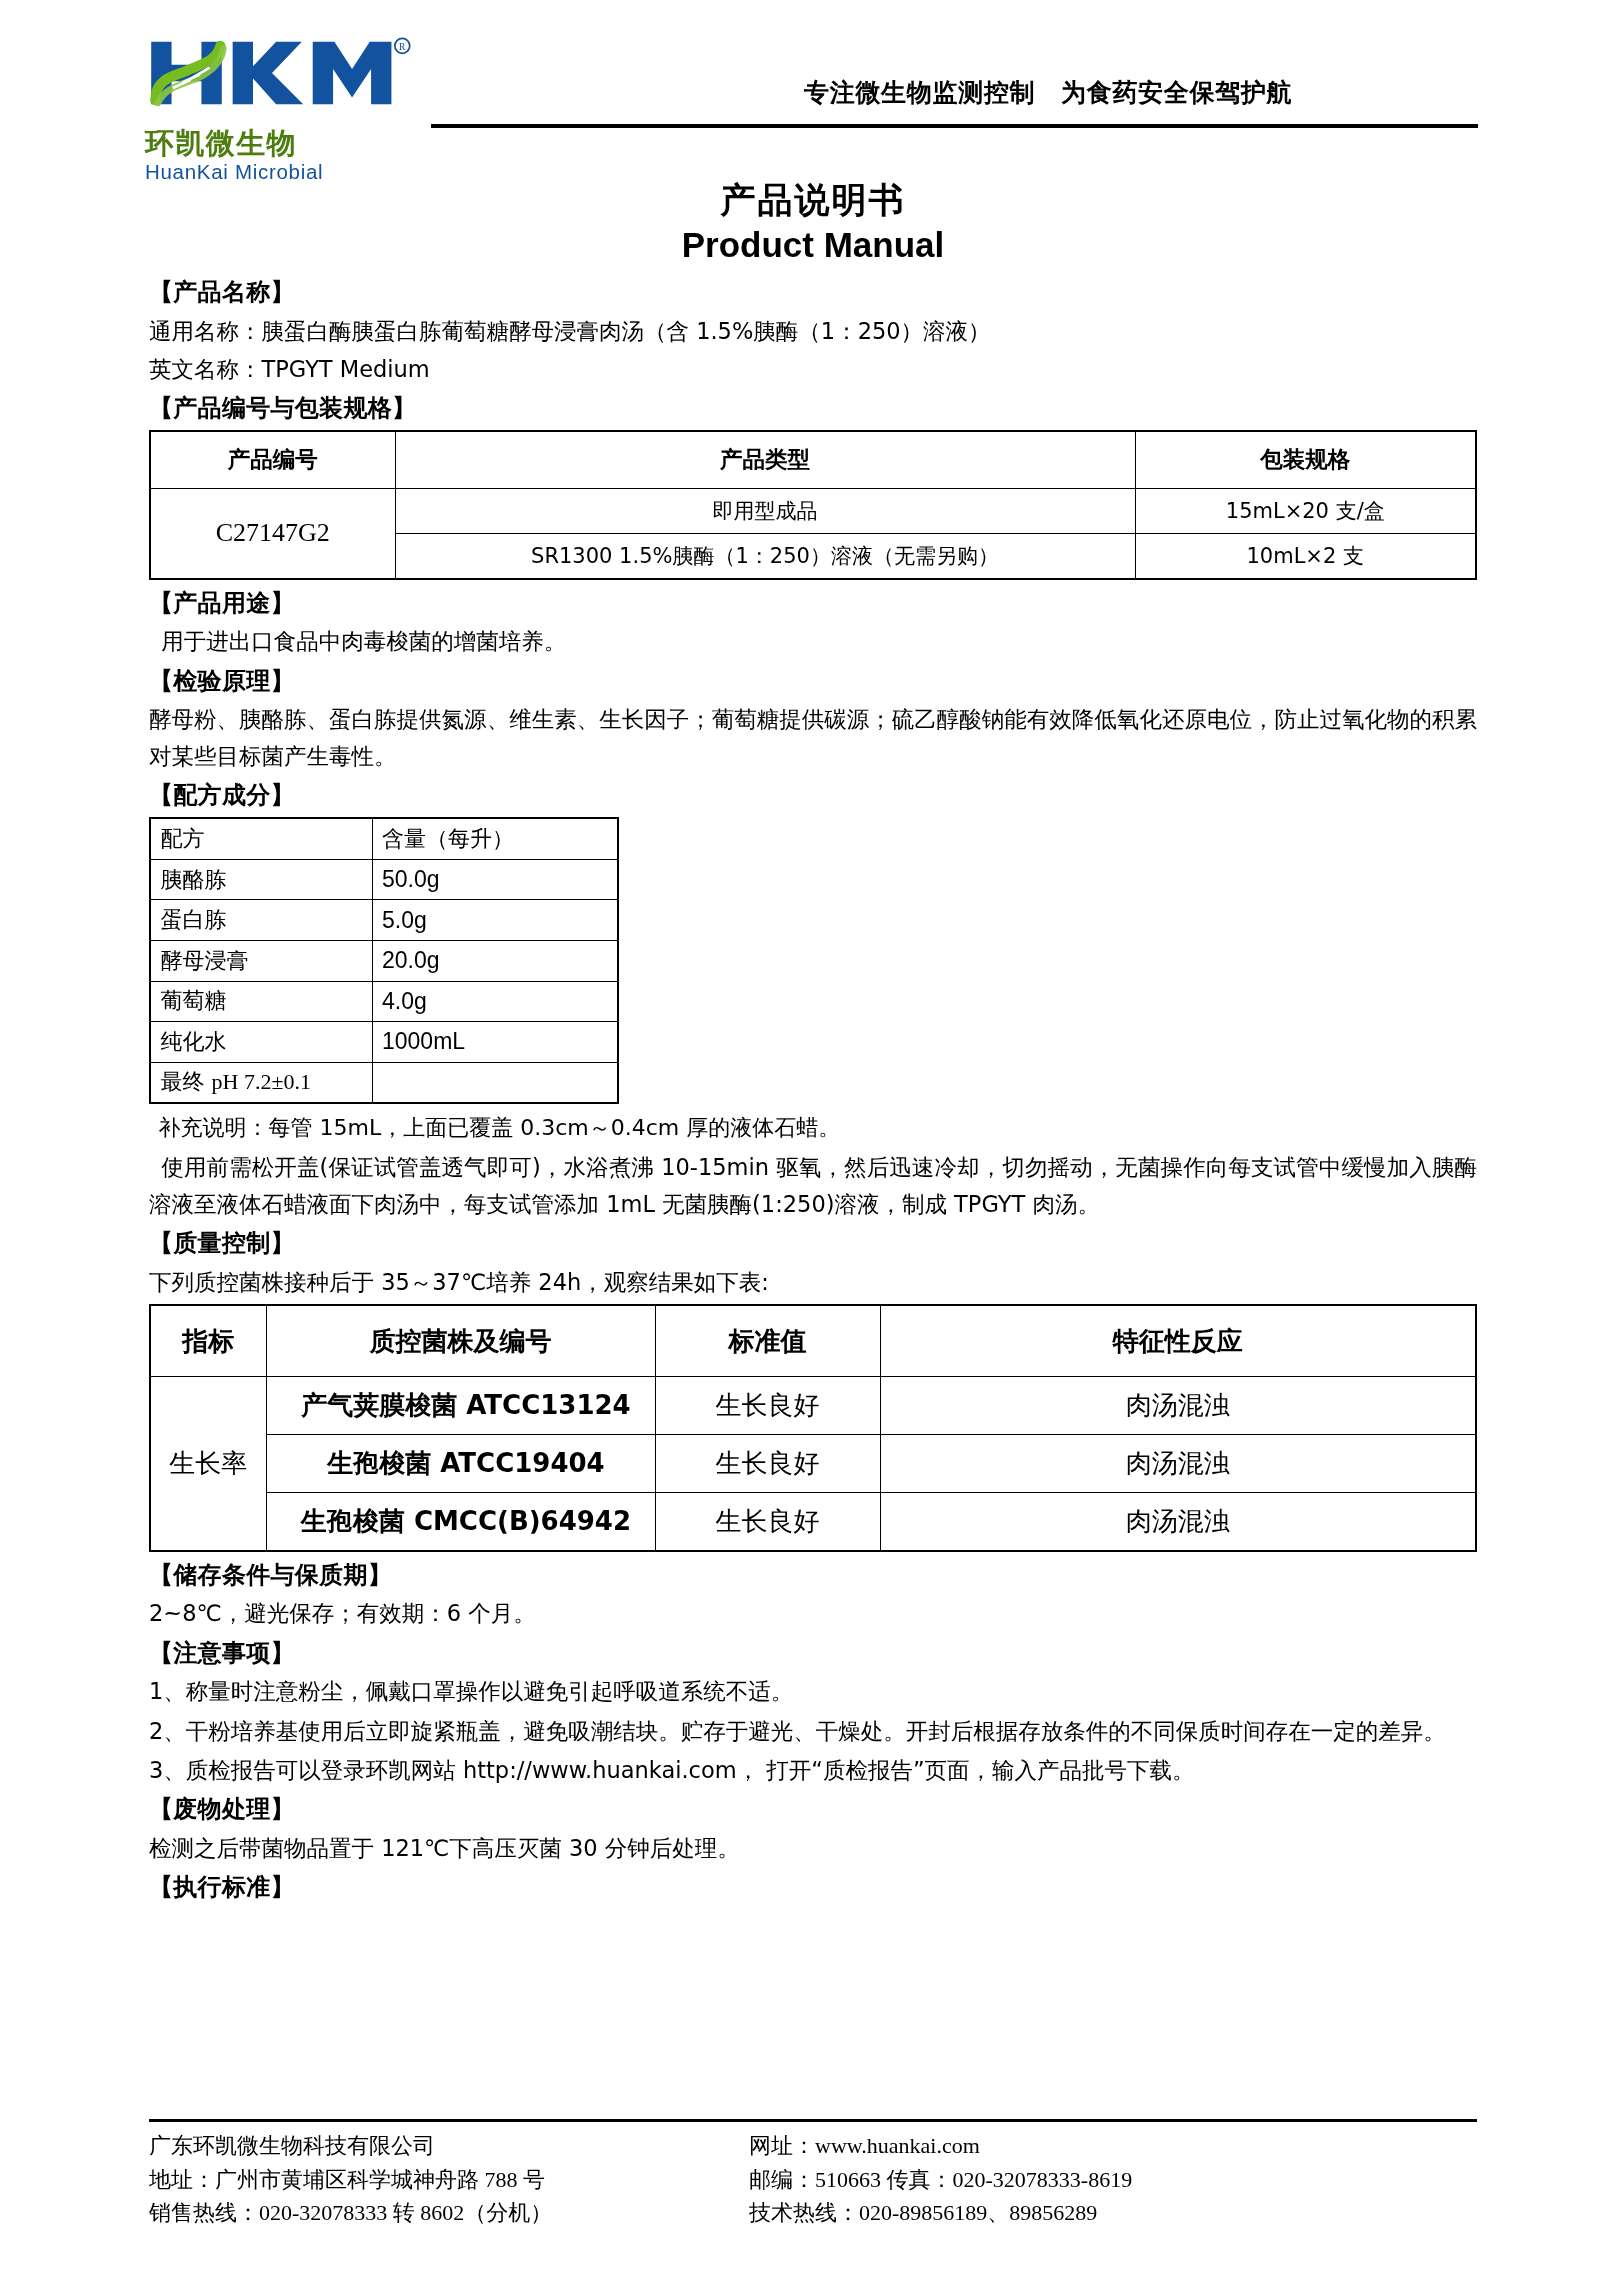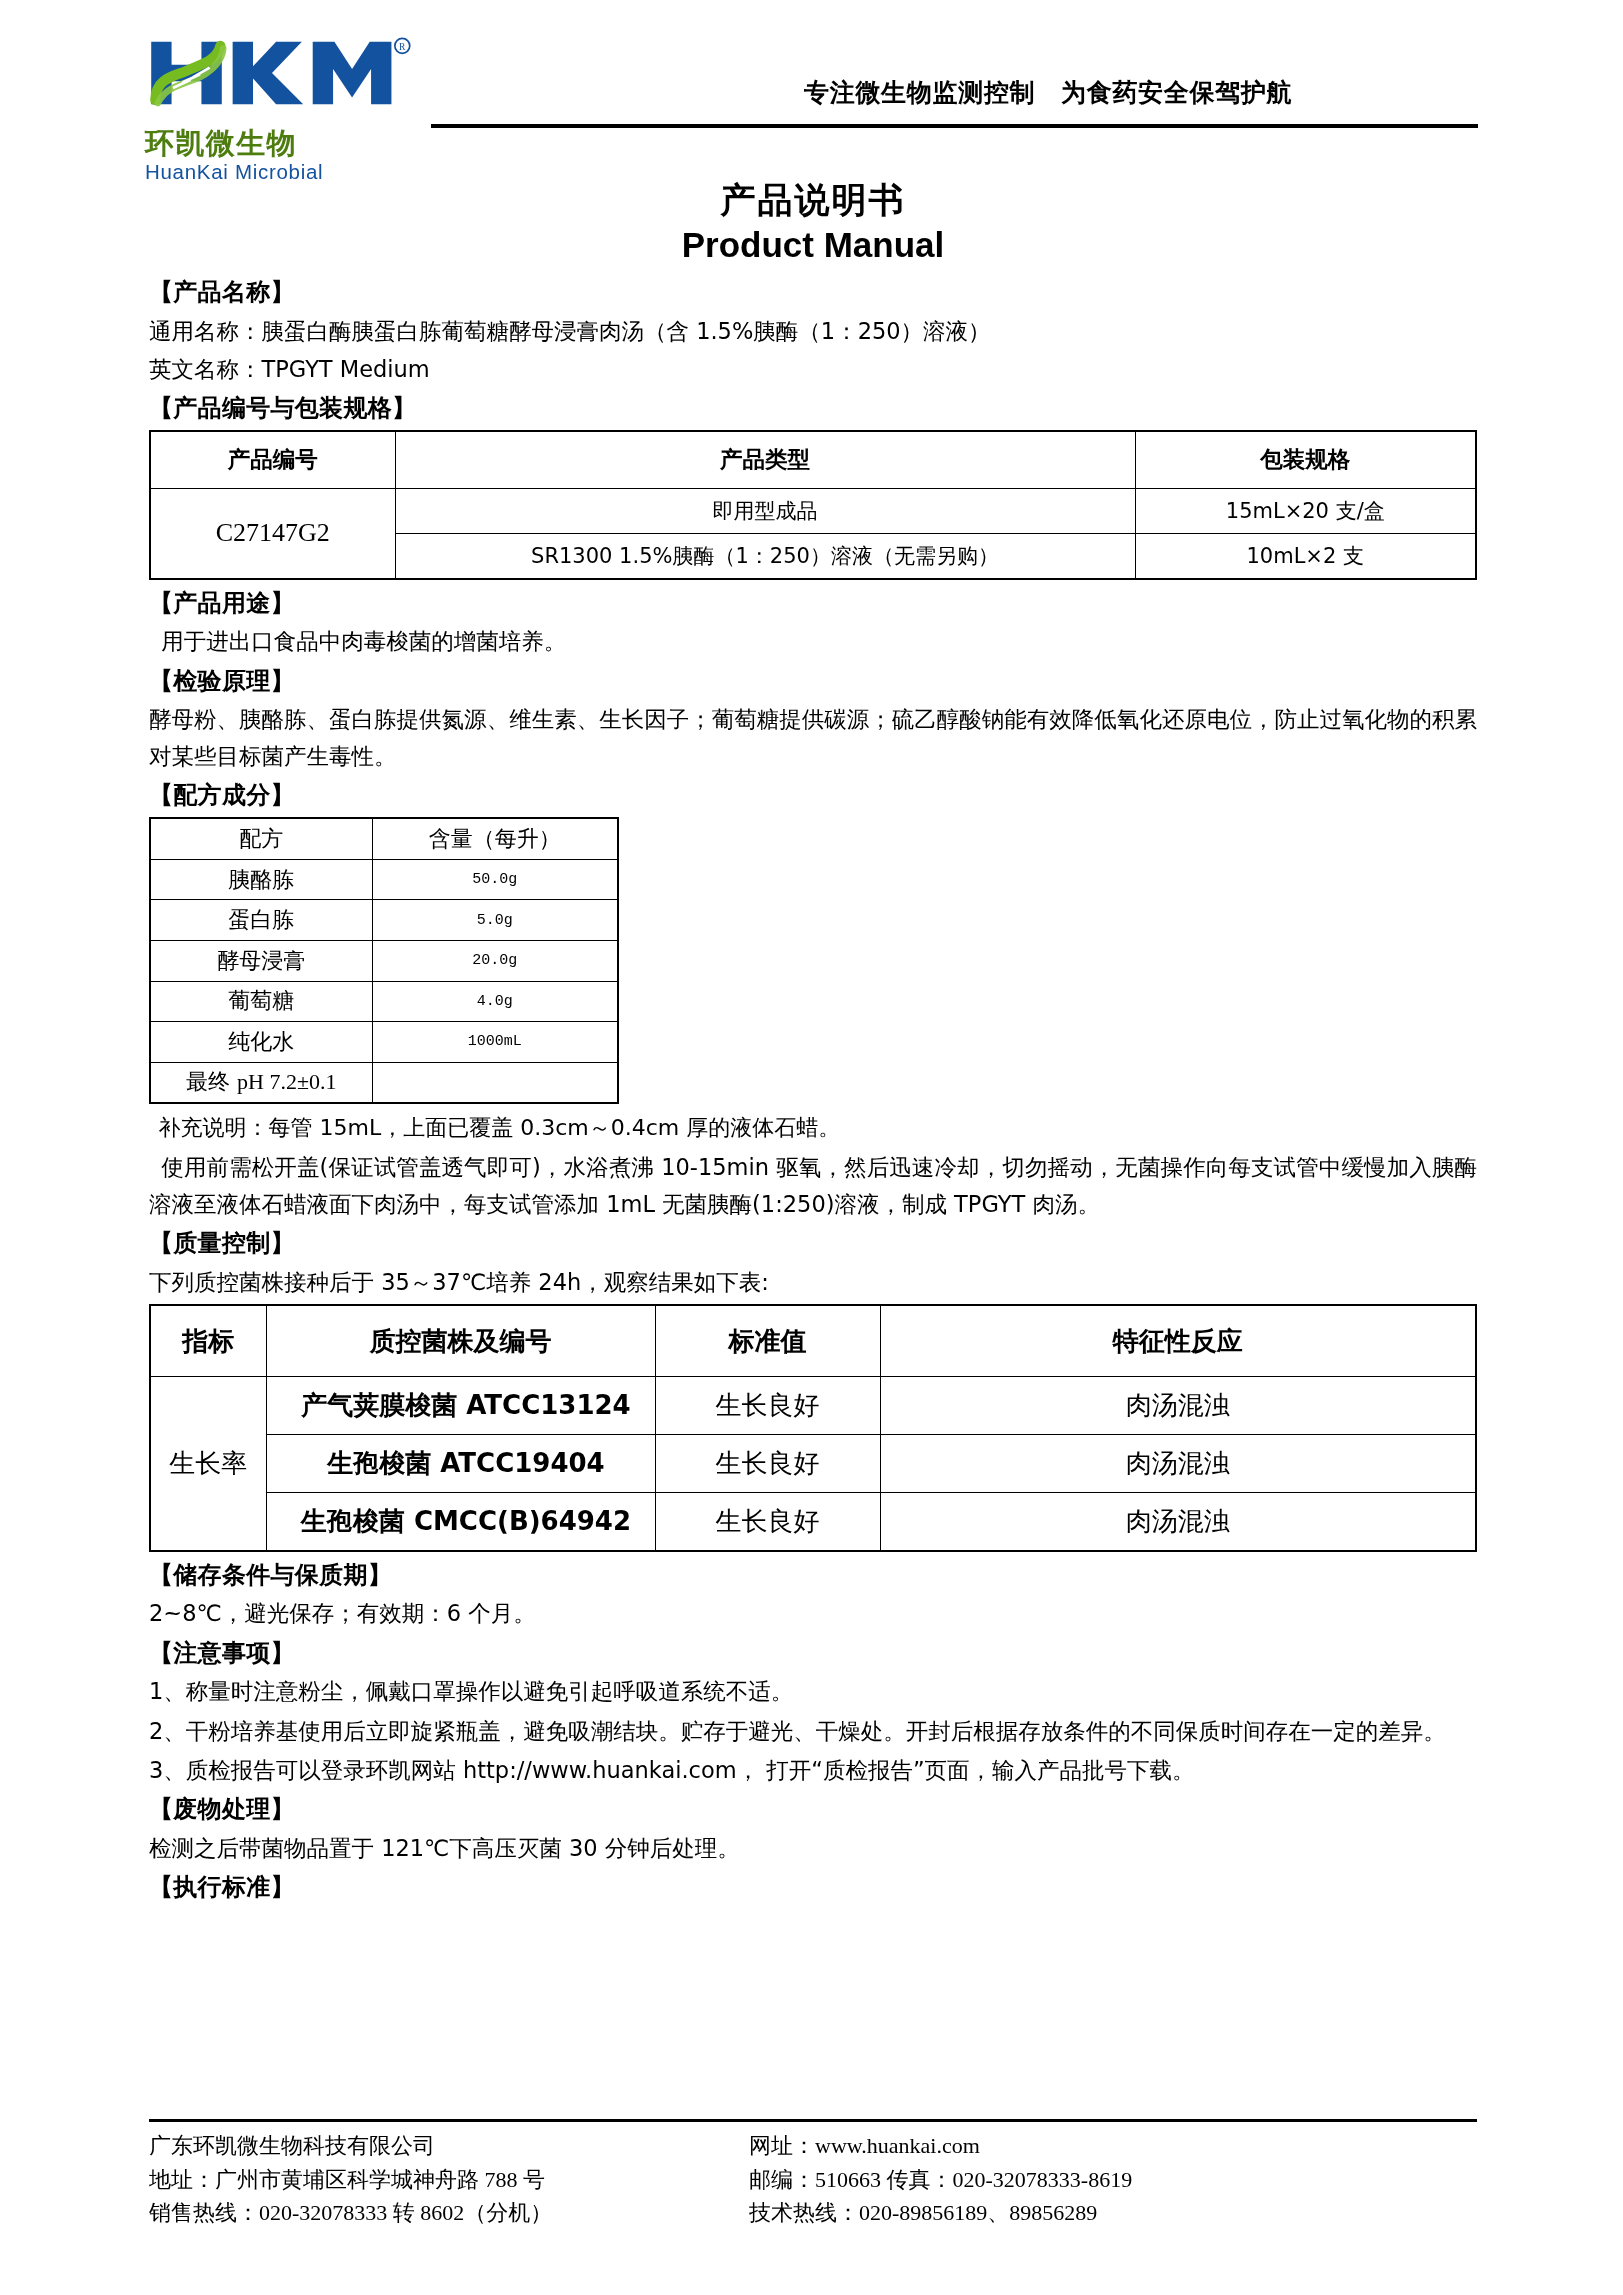--- a/index.html
+++ b/index.html
@@ -150,30 +150,30 @@
     font-family: "Liberation Serif", "DejaVu Serif", serif;
     font-size: 26px;
   }
 
   table.tbl-formula {
     width: 470px;
     border: 2px solid #000;
   }
   table.tbl-formula td {
     border: 1.4px solid #000;
-    text-align: center;
+    text-align: left;
     vertical-align: middle;
     padding: 4.8px 9.5px;
     font-family: "DejaVu Sans", "Liberation Sans", sans-serif;
     font-size: 22px;
     height: 30px;
   }
   table.tbl-formula td.num {
-    font-family: Liberation Mono, monospace;
-    font-size: 15px;
+    font-family: Liberation Sans, sans-serif;
+    font-size: 23px;
   }
   table.tbl-formula td.ph {
     font-family: "DejaVu Sans", "Liberation Sans", sans-serif;
   }
   table.tbl-formula td.ph .phv {
     font-family: "Liberation Serif", "DejaVu Serif", serif;
   }
 
   table.tbl-qc {
     border: 2.7px solid #000;

